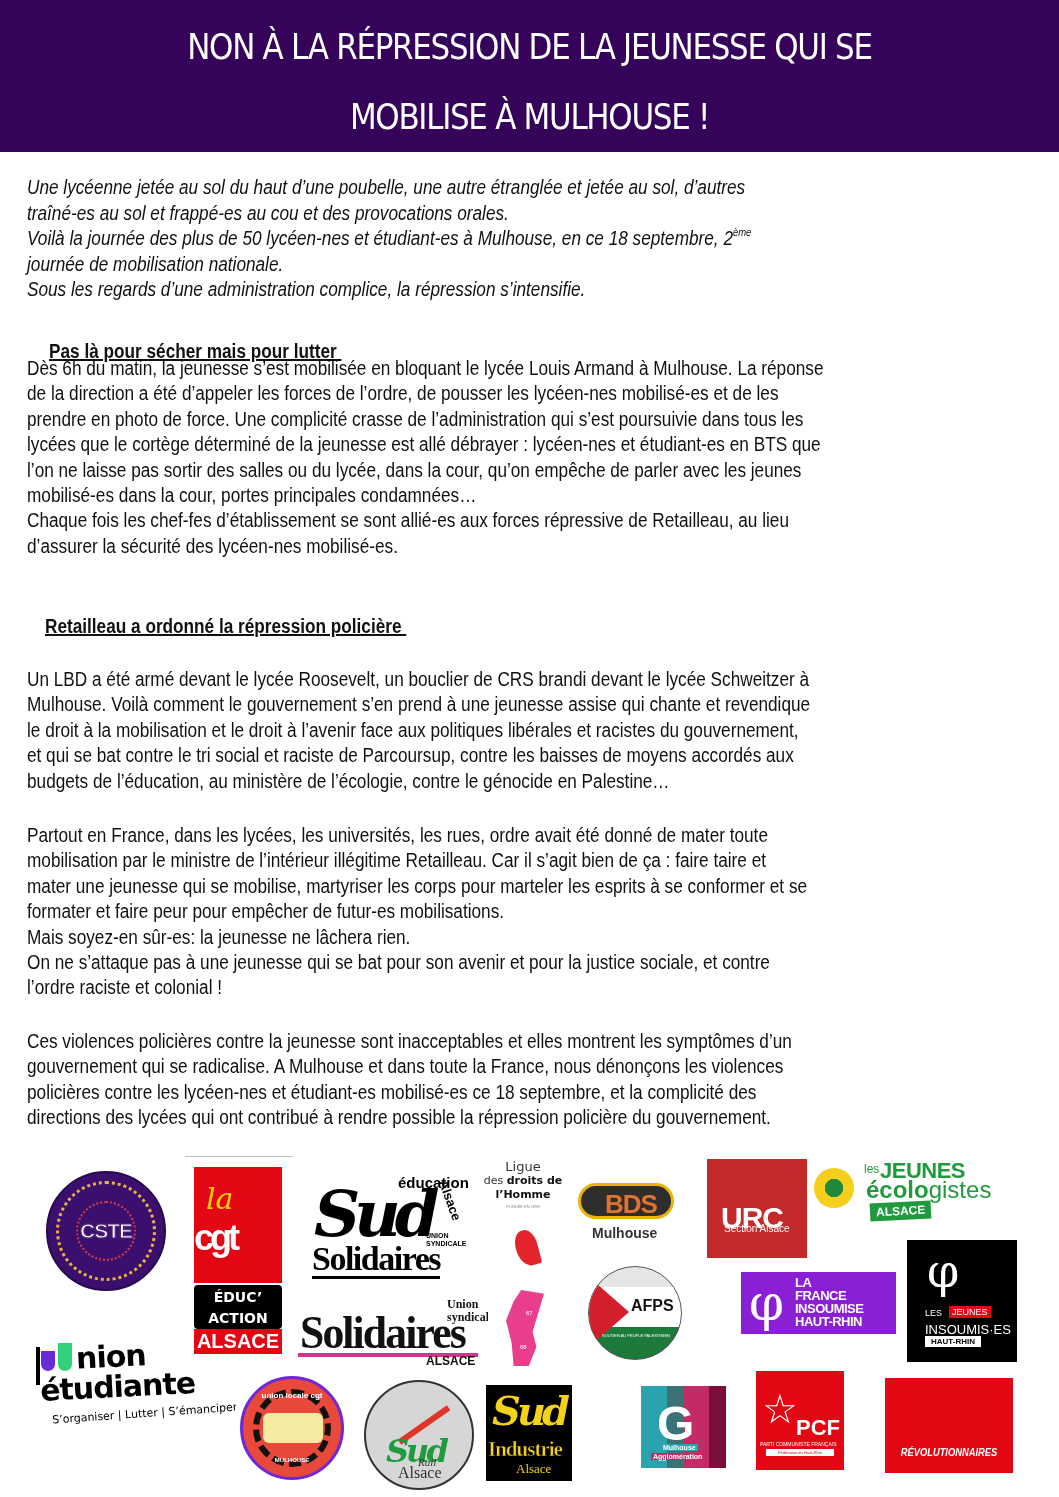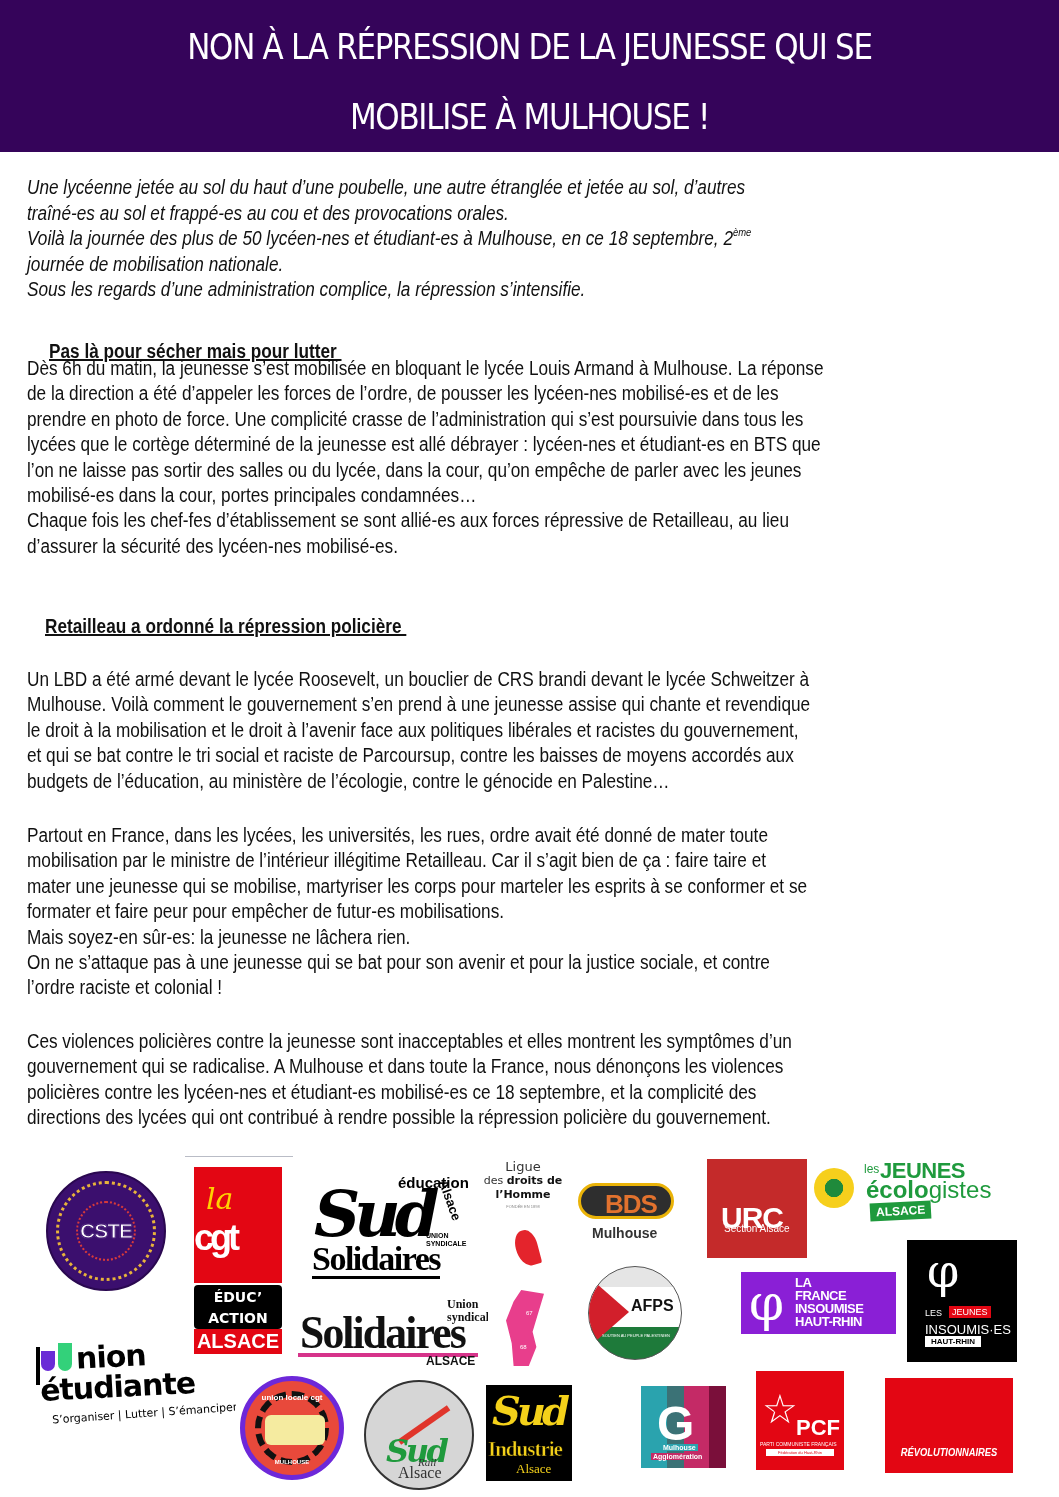--- a/index.html
+++ b/index.html
@@ -92,21 +92,21 @@
   .jeco .als { position:absolute; left: 56px; top: 44px; background: #1f9a3d; color:#fff; font-family:"Liberation Sans", sans-serif; font-weight:bold; font-size: 12px; padding: 2px 6px; transform: rotate(-3deg); }
 
   .ue { left: 36px; top: 1337px; width: 200px; height: 90px; }
   .ue .mark { position:absolute; left: 0; top: 10px; width: 4px; height: 38px; background: #000; }
   .ue .m1 { position:absolute; left: 5px; top: 14px; width: 14px; height: 20px; background: #6a2bd6; border-radius: 0 0 7px 7px; }
   .ue .m2 { position:absolute; left: 22px; top: 6px; width: 14px; height: 28px; background: #33d17a; border-radius: 0 0 7px 7px; }
   .ue .nion { position:absolute; left: 40px; top: 2px; font-family:"DejaVu Sans", sans-serif; font-weight:bold; font-size: 30px; color:#000; letter-spacing: -1px; transform: rotate(-3deg); }
   .ue .etu { position:absolute; left: 4px; top: 32px; font-family:"DejaVu Sans", sans-serif; font-weight:bold; font-size: 30px; color:#000; letter-spacing: -1px; transform: rotate(-3deg); }
   .ue .tag { position:absolute; left: 16px; top: 70px; font-family:"DejaVu Sans", sans-serif; font-size: 11px; color:#000; transform: rotate(-4deg); white-space: nowrap; }
 
-  .ulcgt { left: 240px; top: 1376px; width: 104px; height: 104px; border-radius: 50%; background: #e8493b; border: 5px solid #6d28d9; }
+  .ulcgt { left: 240px; top: 1376px; width: 104px; height: 104px; border-radius: 50%; background: #e8493b; border: 3px solid #6d28d9; }
   .ulcgt::before { content:""; position:absolute; inset: 10px; border-radius: 50%; border: 6px dashed #111; }
   .ulcgt .hands { position:absolute; left: 20px; top: 34px; width: 60px; height: 30px; background: #f5eba0; border-radius: 6px; }
   .ulcgt .t { position:absolute; left: 0; right: 0; top: 12px; text-align:center; color: #fff; font-family:"Liberation Sans", sans-serif; font-weight:bold; font-size: 8px; }
   .ulcgt .b { position:absolute; left: 0; right: 0; top: 78px; text-align:center; color: #fff; font-family:"Liberation Sans", sans-serif; font-weight:bold; font-size: 6px; }
 
   .sudrail { left: 364px; top: 1380px; width: 110px; height: 110px; border-radius: 50%; background: #d6d6d6; border: 2px solid #333; }
   .sudrail .beak { position:absolute; left: 28px; top: 40px; width: 60px; height: 6px; background: #e0352b; transform: rotate(-35deg); }
   .sudrail .sud { position:absolute; left: 20px; top: 50px; color: #1f9a3d; font-family:"DejaVu Serif", serif; font-style: italic; font-weight: bold; font-size: 32px; letter-spacing: -3px; }
   .sudrail .rail { position:absolute; left: 52px; top: 74px; font-family:"Liberation Serif", serif; font-style: italic; font-size: 11px; color:#333; }
   .sudrail .als { position:absolute; left: 32px; top: 82px; font-family:"Liberation Serif", serif; font-size: 16px; color:#333; }

